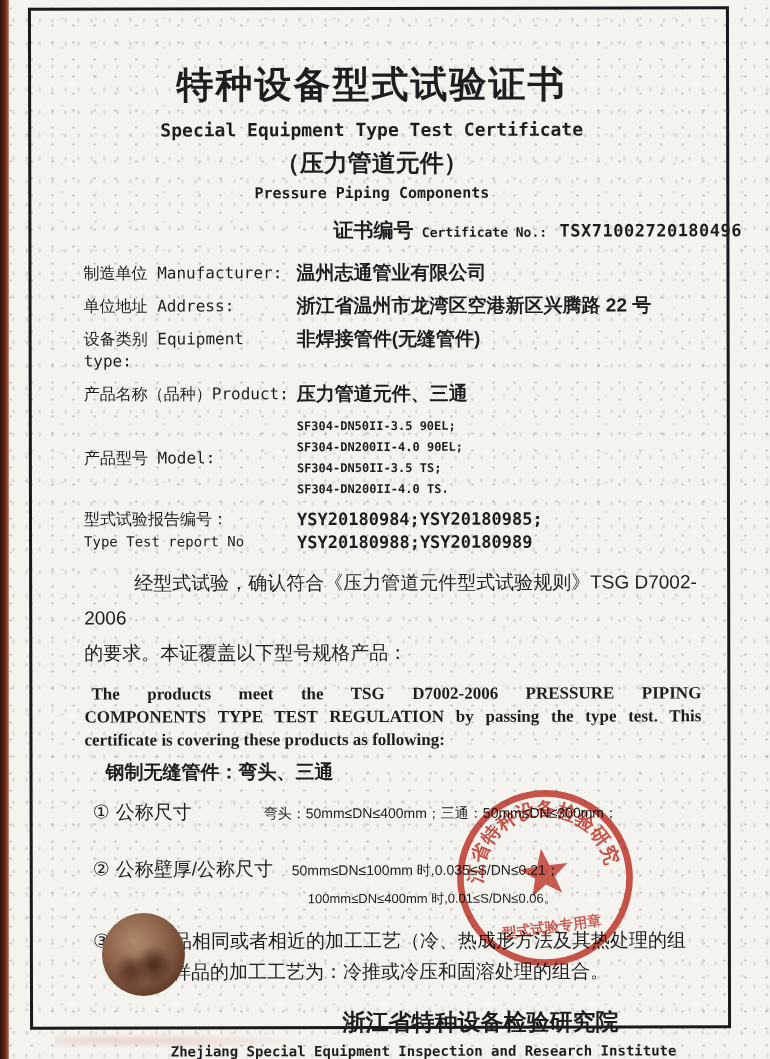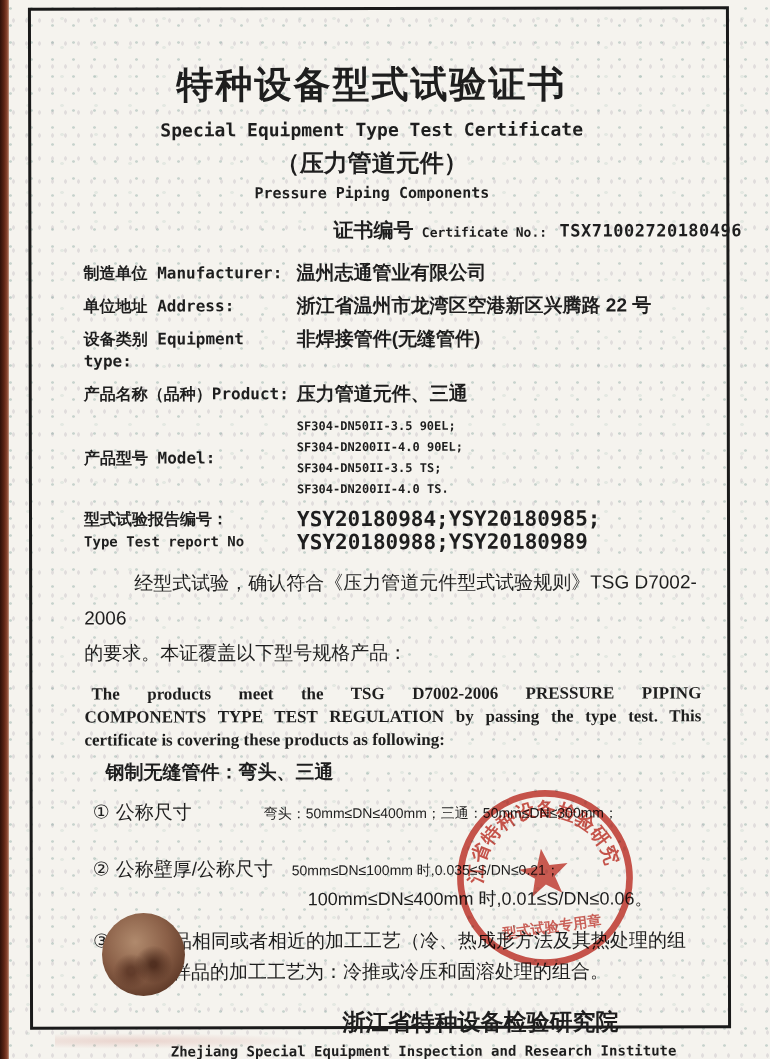--- a/index.html
+++ b/index.html
@@ -32,41 +32,41 @@
   .sub-cn{font-size:24px;font-weight:bold;margin-top:7px;}
   .sub-en{font-size:15px;font-weight:bold;font-family:"DejaVu Sans Mono",monospace;margin-top:5px;}
 
   .cert-line{margin:15px 4px 0 250px;white-space:nowrap;}
   .cert-cn{font-size:20px;font-weight:bold;}
   .cert-en{font-size:13px;font-weight:bold;font-family:"DejaVu Sans Mono",monospace;margin-left:4px;}
   .cert-val{font-size:17px;font-weight:bold;letter-spacing:.5px;margin-left:8px;font-family:"DejaVu Sans Mono",monospace;}
 
   .info{margin-top:18px;}
   .row{display:flex;align-items:flex-start;margin-bottom:11px;}
-  .lbl{width:213px;flex:none;font-size:16px;font-weight:bold;font-family:"DejaVu Sans Mono",monospace;line-height:22px;}
+  .lbl{width:213px;flex:none;font-size:16px;font-weight:normal;font-family:"DejaVu Sans Mono",monospace;line-height:22px;}
   .lbl .en2{font-size:14px;}
   .val{font-size:19px;font-weight:bold;line-height:22px;}
   .val-mono{font-family:"DejaVu Sans Mono",monospace;font-size:12px;font-weight:bold;line-height:21px;}
   .row-model{align-items:center;margin-bottom:8px;}
-  .row-report .val-mono{font-size:21px;line-height:23px;}
+  .row-report .val-mono{font-size:17px;line-height:23px;}
 
   .para-cn{font-size:19px;line-height:35px;}
   .indent1{text-indent:50px;}
   .para-en{font-family:"Liberation Serif",serif;font-weight:bold;font-size:17px;line-height:23px;margin:12px 0 8px;}
   .jline{text-align:justify;text-align-last:justify;}
   .jfirst{padding-left:7px;}
   .prod-line{font-size:19px;font-weight:bold;margin:7px 0 12px 21px;}
 
   .item{font-size:19px;line-height:29px;padding-left:8px;white-space:nowrap;}
   .inum{margin-right:6px;}
   .iname{display:inline-block;font-weight:normal;}
   .w1{width:148px;}
   .w2{width:176px;margin-top:26px;}
   .ispec{font-size:14px;}
-  .cont{margin-left:223px;font-size:18px;line-height:28px;}
+  .cont{margin-left:223px;font-size:13px;line-height:28px;}
   .item3line1{margin:12px 0 0 8px;font-size:19px;line-height:31px;}
   .item3line2{margin-left:30px;font-size:19px;line-height:31px;}
 
   .footer{margin-top:20px;}
   .f-cn{font-size:23px;font-weight:bold;text-align:center;transform:translateX(87px);}
   .f-en{font-size:14px;font-weight:bold;font-family:"DejaVu Sans Mono",monospace;text-align:center;transform:translateX(30px);margin-top:5px;}
   .f-date{font-size:21px;font-weight:bold;text-align:center;transform:translateX(95px);margin-top:7px;letter-spacing:2px;}
 
   .seal{
     position:absolute;left:450px;top:783px;width:190px;height:190px;z-index:8;

